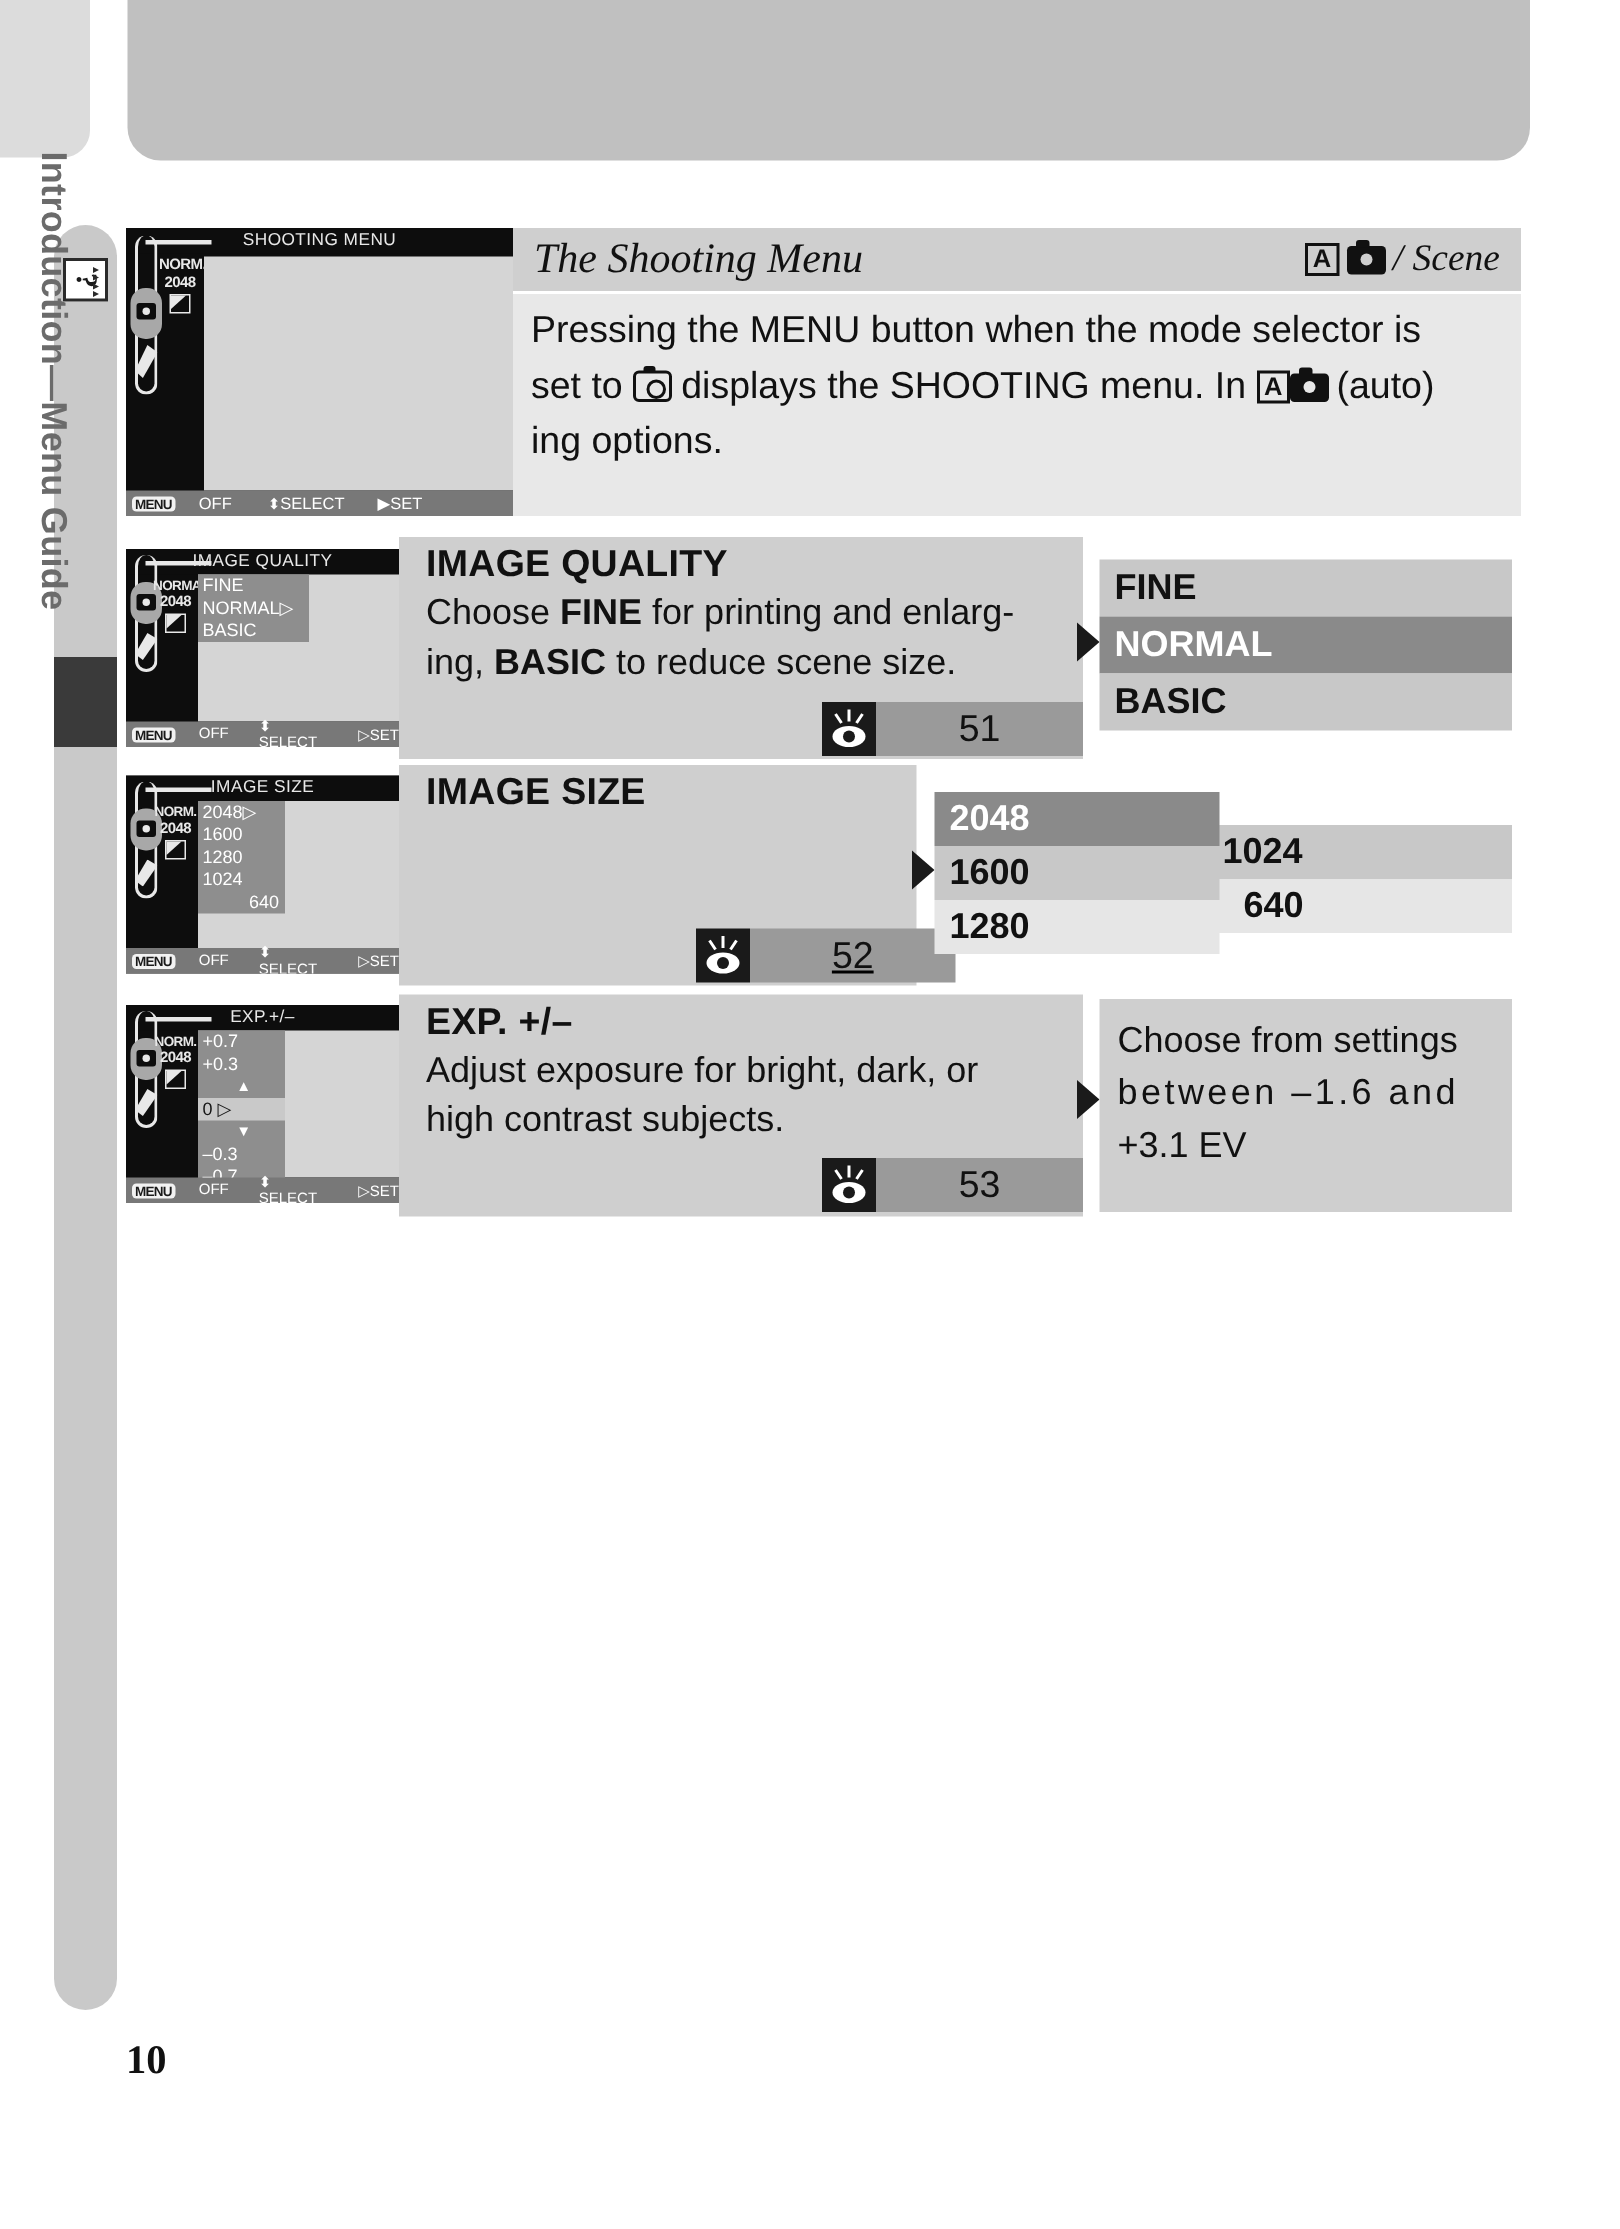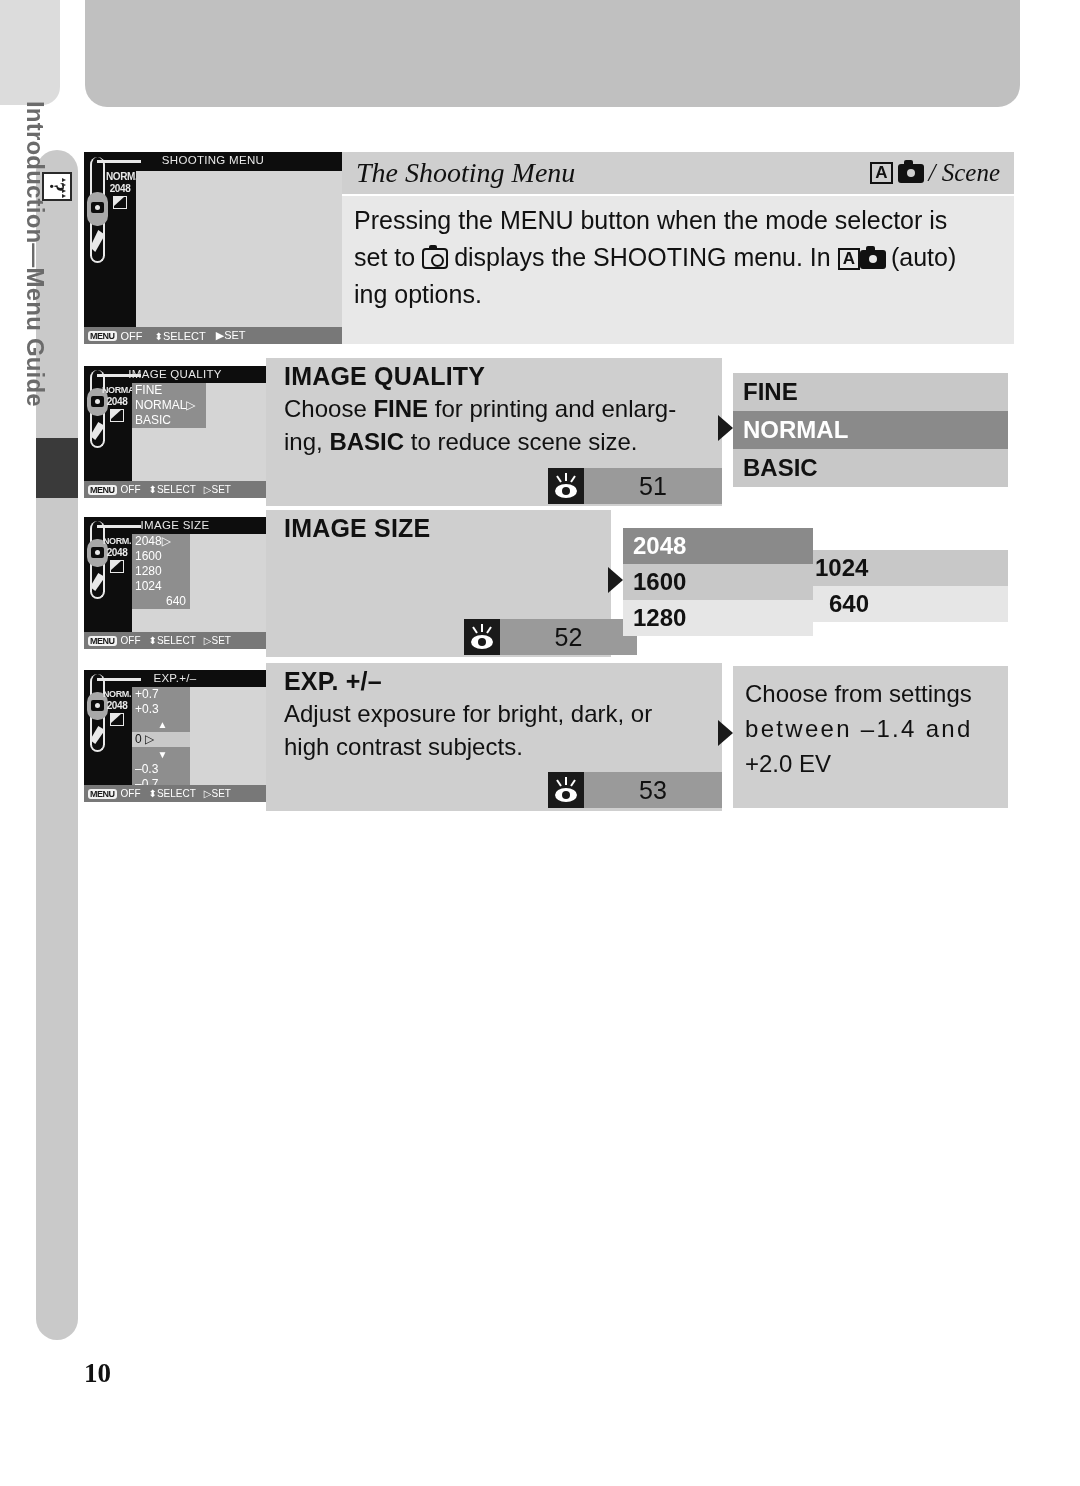--- a/index.html
+++ b/index.html
@@ -126,21 +126,21 @@
   .lcd .optlist div {
     color: #ffffff; font-size: 12px; line-height: 15px;
     padding-left: 3px; white-space: nowrap;
   }
   .lcd .optlist div.sel {
     background: #c9c9c9; color: #151515;
   }
   .lcd .footer {
     position: absolute; left: 0; right: 0; bottom: 0; height: 17px;
     background: #787878;
-    display: flex; align-items: center; color: #ffffff; font-size: 11px;
+    display: flex; align-items: center; color: #ffffff; font-size: 11px; gap: 12px;
   }
   .lcd .footer .menubtn {
     background: #f2f2f2; color: #1a1a1a; font-size: 9px; font-weight: bold;
     border-radius: 3px; padding: 0 2px; margin-left: 4px; letter-spacing: -0.5px;
   }
   .lcd .footer .f-off { margin-left: 4px; }
   .lcd .footer .f-sel { margin-left: 12px; }
   .lcd .footer .f-set { margin-left: 10px; }
   .updown { display:inline-block; line-height:1; font-size:10px; }
 
@@ -399,21 +399,21 @@
       <span class="menubtn">MENU</span>
       <span class="f-off">OFF</span>
       <span class="f-sel" style="margin-left:8px"><span class="updown">⬍</span><span>SELECT</span></span>
       <span class="f-set" style="margin-left:8px">▷<span>SET</span></span>
     </div>
   </div>
 
   <div class="row-text" style="left:266px; top:510px; width:345px; height:147px;">
     <div class="r-title">IMAGE SIZE</div>
   </div>
-  <div class="pref" style="left:464px; top:619px; width:173px;">
+  <div class="pref" style="left:464px; top:619px; width:173px;text-decoration:underline;">
     <div class="eye">
       <svg width="28" height="30" viewBox="0 0 28 30">
         <g stroke="#ffffff" stroke-width="2" fill="none">
           <line x1="14" y1="2" x2="14" y2="10"></line>
           <line x1="5" y1="5" x2="9" y2="11"></line>
           <line x1="23" y1="5" x2="19" y2="11"></line>
         </g>
         <ellipse cx="14" cy="20" rx="11" ry="7" fill="#ffffff"></ellipse>
         <circle cx="14" cy="20" r="4" fill="#1a1a1a"></circle>
       </svg>
@@ -480,19 +480,19 @@
         <ellipse cx="14" cy="20" rx="11" ry="7" fill="#ffffff"></ellipse>
         <circle cx="14" cy="20" r="4" fill="#1a1a1a"></circle>
       </svg>
     </div>
     <div class="num" style="flex:1">53</div>
   </div>
 
   <div class="arrow-tri" style="left:718px; top:720px;"></div>
   <div class="choose-box" style="left:733px; top:666px; width:275px; height:142px;">
     <div>Choose from settings</div>
-    <div class="sp">between  –1.4 and</div>
-    <div>+2.0 EV</div>
+    <div class="sp">between  –1.6 and</div>
+    <div>+3.1 EV</div>
   </div>
 
   <div class="pagenum">10</div>
 
 </div>
 
 </body></html>

